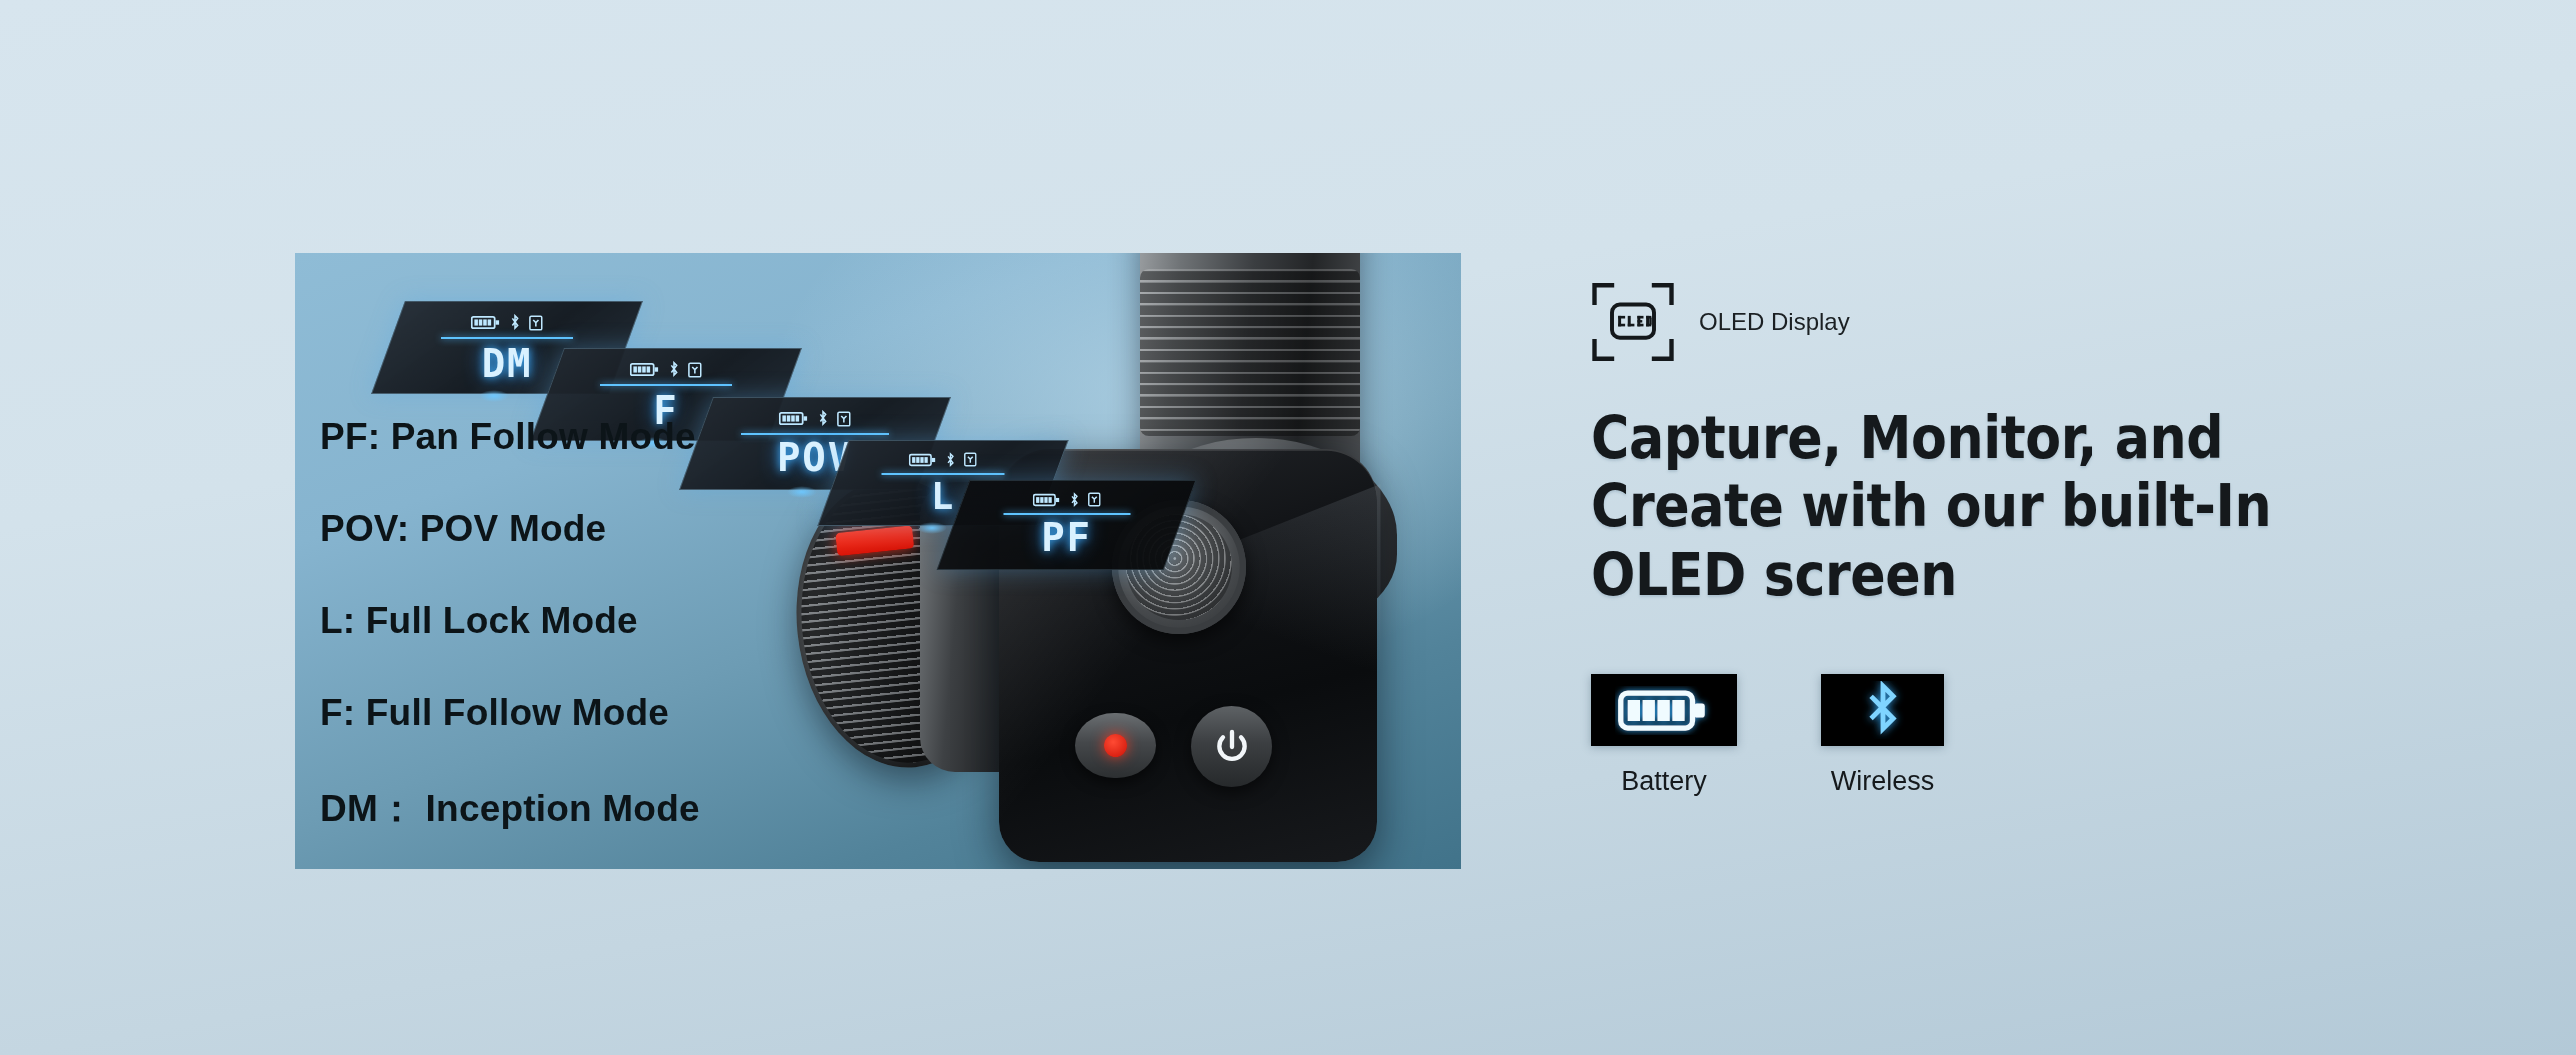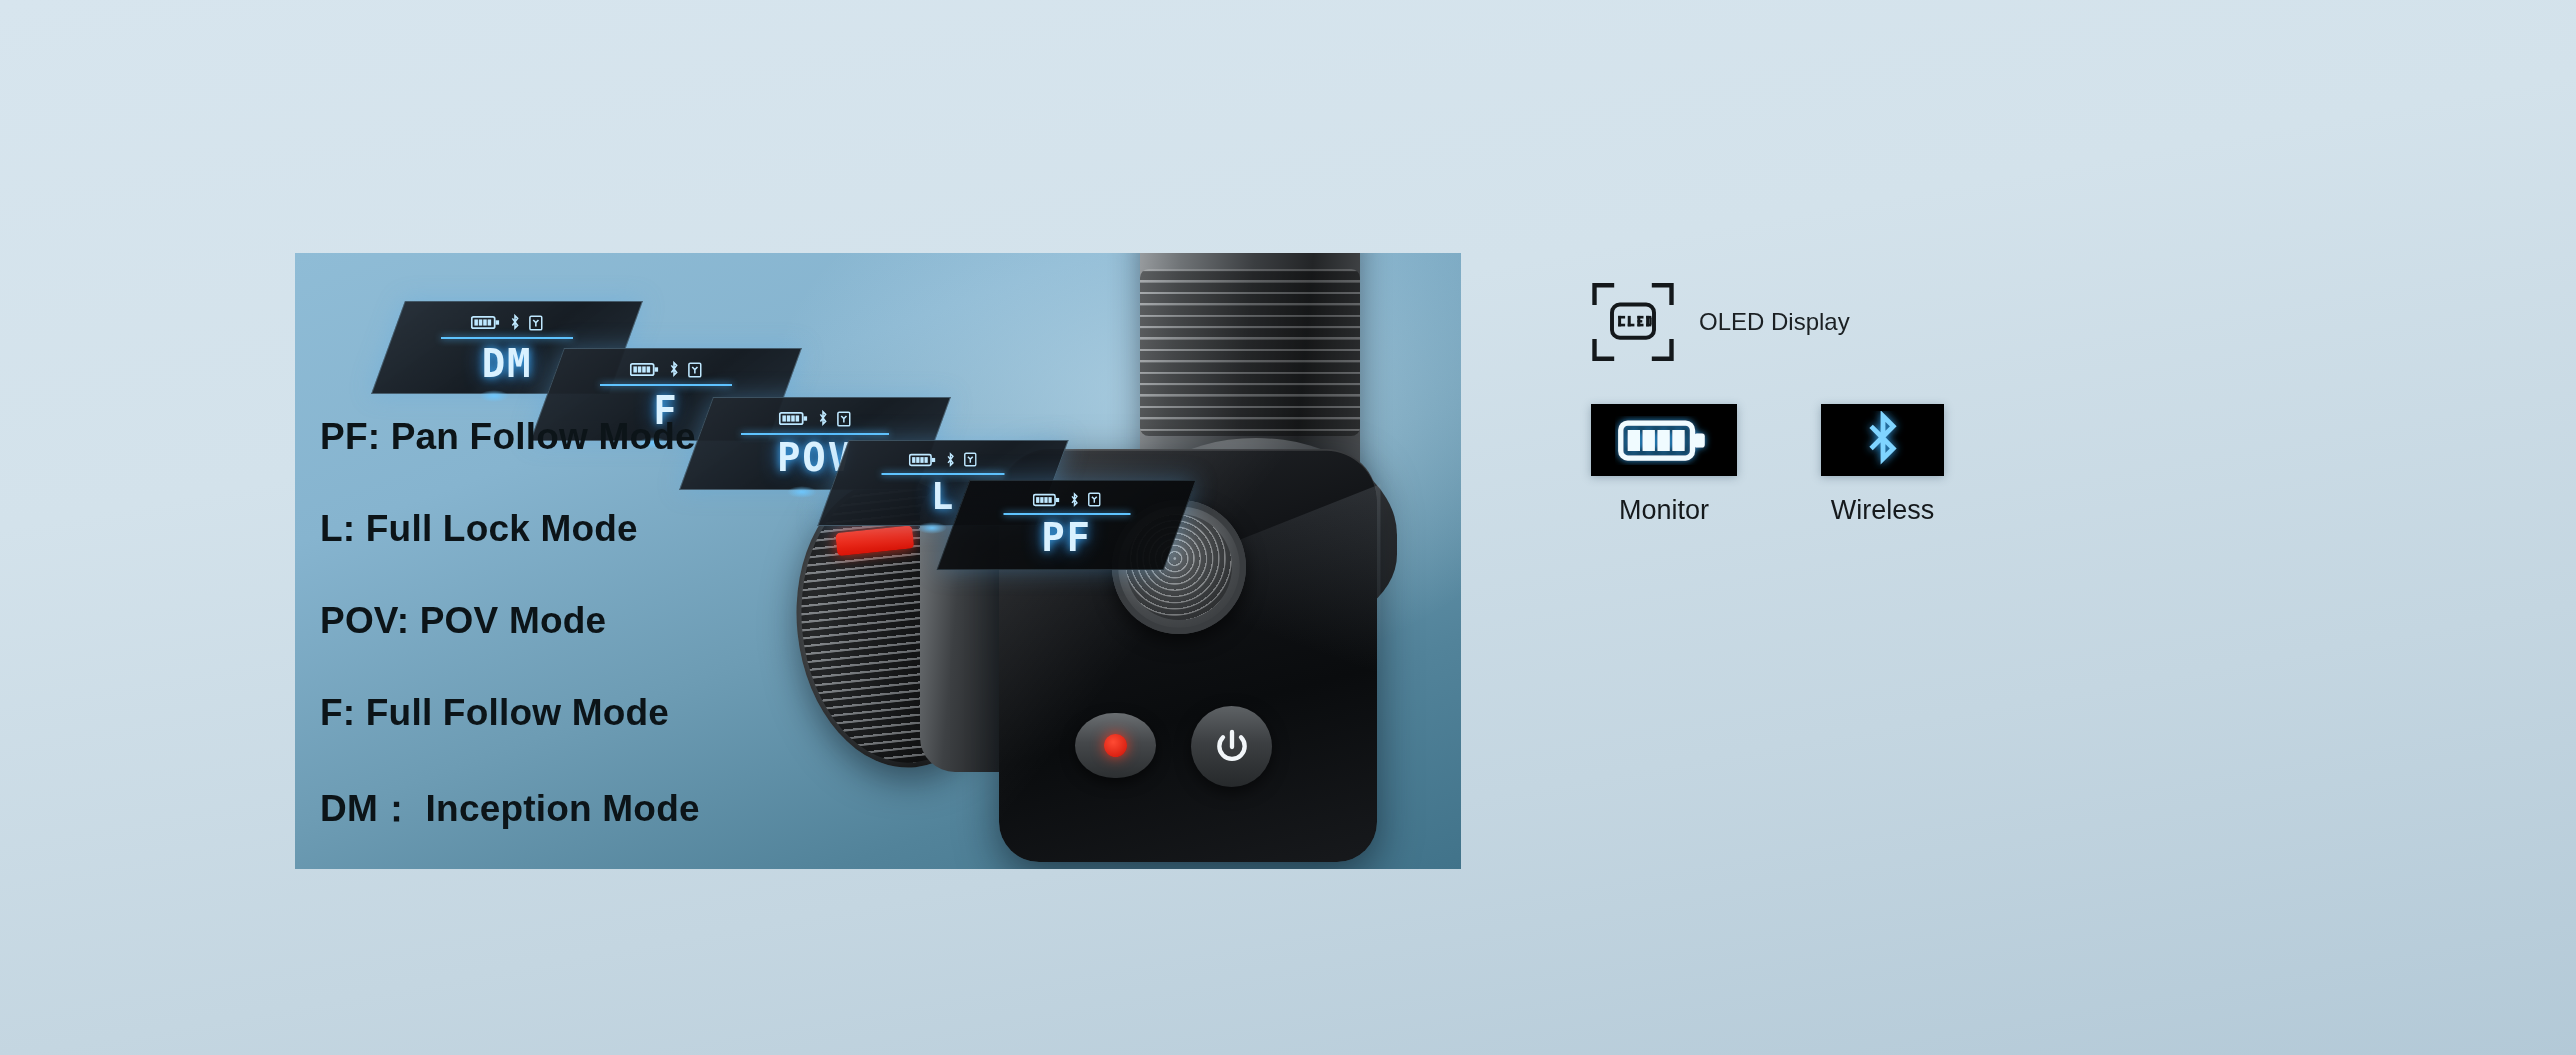--- a/index.html
+++ b/index.html
@@ -332,22 +332,22 @@
             <path d="M5 5.5 L8 8.5 L11 5.5 M8 8.5 L8 13" fill="none" stroke="#bfe8ff" stroke-width="1.8"></path>
           </svg>
         </div>
         <div class="oled-divider" style="top:32px;width:127px;"></div>
         <div class="oled-mode" style="top:37px;font-size:39px;">PF</div>
       </div>
     </div>
 
     <div class="mode-list">
       <div class="mode-line">PF: Pan Follow Mode</div>
+      <div class="mode-line">POV: POV Mode</div>
       <div class="mode-line">L: Full Lock Mode</div>
-      <div class="mode-line">POV: POV Mode</div>
       <div class="mode-line">F: Full Follow Mode</div>
       <div class="mode-line">DM： Inception Mode</div>
     </div>
   </div>
 
   <div class="right-col">
 
     <div class="oled-badge">
       <div class="badge-frame">
         <svg width="84" height="84" viewBox="0 0 96 96">
@@ -371,20 +371,21 @@
             <rect x="63" y="41" width="3.4" height="12"></rect>
               <rect x="63" y="41" width="6" height="3"></rect>
             <rect x="66.6" y="43" width="2.8" height="8"></rect>
               <rect x="63" y="50" width="6" height="3"></rect>
           </g>
         </svg>
       </div>
       <div class="badge-label">OLED Display</div>
     </div>
 
+    <h1 class="headline">Capture, Monitor, and Create with our built-In OLED screen</h1>
 
     <div class="features">
 
       <div class="feature">
         <div class="feat-tile">
           <svg width="99" height="49" viewBox="0 0 56 28">
             <g filter="url(#g1)">
               <rect x="3" y="4" width="41" height="20" rx="4" fill="none" stroke="#f0fbff" stroke-width="3"></rect>
               <rect x="45" y="10" width="6" height="8" rx="1.6" fill="#f0fbff"></rect>
               <rect x="7" y="8" width="7" height="12" fill="#f0fbff"></rect>
@@ -392,21 +393,21 @@
               <rect x="24" y="8" width="7" height="12" fill="#f0fbff"></rect>
               <rect x="32.5" y="8" width="7" height="12" fill="#f0fbff"></rect>
             </g>
             <defs>
                 <filter id="g1" x="-50%" y="-50%" width="200%" height="200%">
               <feDropShadow dx="0" dy="0" stdDeviation="2.2" flood-color="#2f9fe8" flood-opacity="1"></feDropShadow>
             </filter>
               </defs>
           </svg>
         </div>
-        <div class="feat-label">Monitor</div>
+        <div class="feat-label">Battery</div>
       </div>
 
       <div class="feature">
         <div class="feat-tile narrow">
           <svg width="46" height="58" viewBox="0 0 26 34">
             <g filter="url(#g2)">
               <path d="M7 10 L19 22 L13 28 L13 3 L19 9 L7 21" fill="none" stroke="#7fd4ff" stroke-width="2.8" stroke-linejoin="miter" stroke-linecap="square"></path>
             </g>
             <defs>
                 <filter id="g2" x="-60%" y="-60%" width="220%" height="220%">

